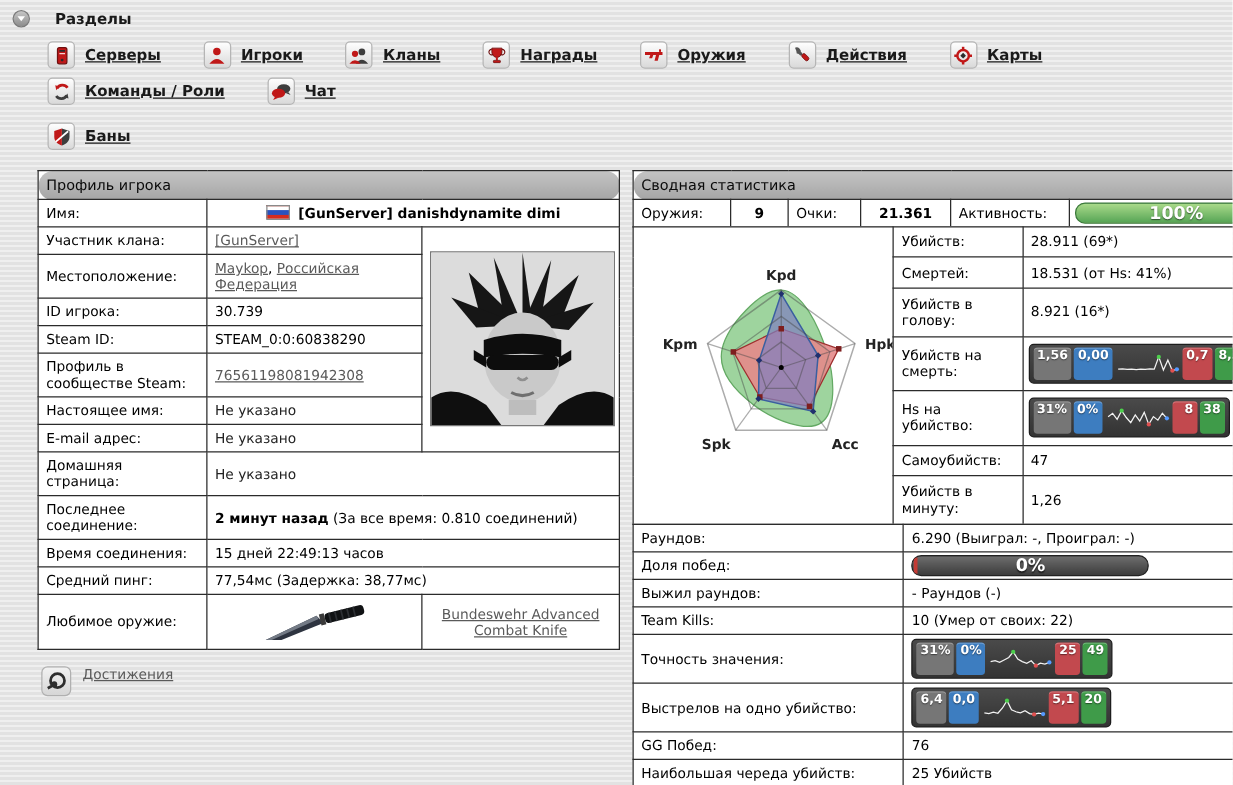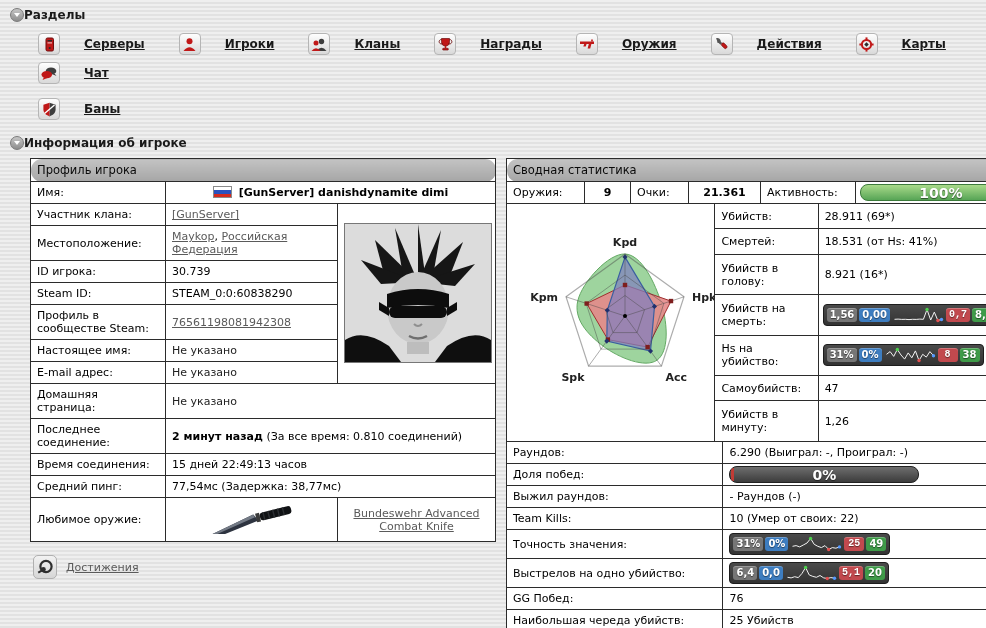--- a/index.html
+++ b/index.html
@@ -4,28 +4,28 @@
 <style>
   html,body{margin:0;padding:0;}
   body{
     width:986px;height:628px;overflow:hidden;
     background:repeating-linear-gradient(#efefef 0 2px,#e2e2e2 2px 4px);
     font-family:"DejaVu Sans","Liberation Sans",sans-serif;
     font-size:11px;color:#000;
   }
   .page{padding:6px 0 0 8px;}
   
-  .section-header{display:flex;align-items:center;gap:0;font-weight:bold;font-size:12px;color:#1a1a1a;margin:2px 0 2px 2px;}
+  .section-header{display:flex;align-items:center;gap:20px;font-weight:bold;font-size:12px;color:#1a1a1a;margin:2px 0 2px 2px;}
   .collapse-btn{width:14px;height:14px;border-radius:50%;background:linear-gradient(#c6c6c6,#8d8d8d);border:1px solid #7a7a7a;display:inline-flex;align-items:center;justify-content:center;box-sizing:border-box;}
   .collapse-btn i{display:block;width:0;height:0;border-left:3.5px solid transparent;border-right:3.5px solid transparent;border-top:4.5px solid #fff;}
   
   .nav{display:flex;flex-wrap:wrap;column-gap:34px;row-gap:7px;margin:11px 0 16px 30px;width:920px;}
   .nav-item{display:flex;align-items:center;gap:8px;cursor:pointer;}
   .nav-icon{width:22px;height:22px;background:linear-gradient(#fefefe,#d9d9d9);border:1px solid #b5b5b5;border-radius:4px;display:inline-flex;align-items:center;justify-content:center;box-sizing:border-box;}
-  .nav-label{font-weight:bold;font-size:12px;color:#1a1a1a;text-decoration:underline;margin-left:16px;}
+  .nav-label{font-weight:bold;font-size:12px;color:#1a1a1a;text-decoration:underline;}
   .nav-break{width:100%;height:0;}
   
   .panels{display:flex;align-items:flex-start;gap:10px;margin:8px 0 0 22px;}
   table.panel{border-collapse:collapse;background:#fff;table-layout:fixed;}
   table.panel td{border:1px solid #2b2b2b;padding:4px 6px;vertical-align:middle;overflow:hidden;}
   td.panel-title{background:linear-gradient(#c3c3c3,#a6a6a6);padding:5px 7px;font-size:11.5px;color:#0a0a0a;border-radius:11px;}
   .lnk{color:#5a5a5a;text-decoration:underline;cursor:pointer;}
   .muted-italic{color:#222;}
   .bold{font-weight:bold;}
   .center{text-align:center;}
@@ -33,27 +33,27 @@
   .avatar-cell{padding:2px;text-align:center;}
   .avatar-frame{display:inline-block;border:1px solid #777;line-height:0;}
   
   .hbar{position:relative;width:162px;height:17px;border-radius:8px;box-sizing:border-box;display:flex;align-items:center;justify-content:center;}
   .hbar.green{background:linear-gradient(#a9da8a,#57a556);border:1px solid #3c7a3b;}
   .hbar.dark{background:linear-gradient(#6e6e6e,#3c3c3c);border:1px solid #222;}
   .hbar .bar-label{font-weight:bold;color:#fff;font-size:14px;text-shadow:0 1px 1px rgba(0,0,0,.55);}
   .hbar .sliver{position:absolute;left:1px;top:1px;bottom:1px;width:3px;background:#c23b35;border-radius:3px 0 0 3px;}
   
   .spark-widget{display:inline-flex;align-items:center;gap:2px;background:linear-gradient(#4a4a4a,#333);border:1px solid #1d1d1d;border-radius:4px;padding:2px 3px;}
-  .badge{display:inline-block;min-width:14px;padding:0 3px;height:14px;line-height:14px;border-radius:3px;color:#fff;font-size:10px;font-weight:bold;text-align:center;text-shadow:0 1px 1px rgba(0,0,0,.5);box-shadow:inset 0 1px 0 rgba(255,255,255,.25);}
+  .badge{display:inline-block;min-width:14px;padding:0 3px;height:26px;line-height:14px;border-radius:3px;color:#fff;font-size:10px;font-weight:bold;text-align:right;text-shadow:0 1px 1px rgba(0,0,0,.5);box-shadow:inset 0 1px 0 rgba(255,255,255,.25);}
   .badge.gray{background:#767676;}
   .badge.blue{background:#3d7dc0;}
-  .badge.red{background:#c2494e;font-family:Liberation Mono, monospace;}
+  .badge.red{background:#c2494e;}
   .badge.green{background:#3f9b49;}
   
-  .achieve-row{display:flex;align-items:center;margin:13px 0 0 3px;width:462px;}
+  .achieve-row{display:flex;margin:13px 0 0 3px;width:462px;}
   .ach-icon{width:24px;height:24px;background:linear-gradient(#f2f2f2,#d6d6d6);border:1px solid #b0b0b0;border-radius:5px;display:inline-flex;align-items:center;justify-content:center;margin-right:9px;box-sizing:border-box;}
   .note{flex:1;text-align:center;font-weight:bold;font-style:italic;font-size:11.5px;color:#111;}
   .radar-cell{padding:0;margin-left:19px;}
   .stats-stack table{margin-top:-1px;}
   .stats-stack table:first-child{margin-top:0;}
   .knife-cell{text-align:center;padding:2px;}
 </style>
 </head>
 <body>
 
@@ -137,20 +137,31 @@
             <line x1="7.5" y1="12" x2="7.5" y2="14.6" stroke="#c01818" stroke-width="2"></line>
             <line x1="0.4" y1="7.5" x2="3" y2="7.5" stroke="#c01818" stroke-width="2"></line>
             <line x1="12" y1="7.5" x2="14.6" y2="7.5" stroke="#c01818" stroke-width="2"></line>
             <rect x="5.9" y="5.9" width="3.2" height="3.2" transform="rotate(45 7.5 7.5)" fill="#2b2b2b"></rect>
           </svg>
         </span>
       <span class="nav-label">Карты</span>
     </a>
     <a class="nav-item">
       <span class="nav-icon">
+          <svg width="15" height="15" viewBox="0 0 15 15">
+            <path d="M12,4.2 A5,5 0 0 0 3.6,4.6" fill="none" stroke="#c01818" stroke-width="2.2"></path>
+            <polygon points="2.2,2.2 5.6,3.2 3,6.2" fill="#c01818"></polygon>
+            <path d="M3,10.8 A5,5 0 0 0 11.4,10.4" fill="none" stroke="#3d3d3d" stroke-width="2.2"></path>
+            <polygon points="12.8,12.8 9.4,11.8 12,8.8" fill="#3d3d3d"></polygon>
+          </svg>
+        </span>
+      <span class="nav-label">Команды / Роли</span>
+    </a>
+    <a class="nav-item">
+      <span class="nav-icon">
           <svg width="16" height="15" viewBox="0 0 16 15">
             <ellipse cx="10" cy="5" rx="5.3" ry="3.6" fill="#3d3d3d"></ellipse>
             <path d="M13.5,7.5 L15.5,10 L11.5,8.3 Z" fill="#3d3d3d"></path>
             <ellipse cx="5.8" cy="8.6" rx="5.3" ry="3.6" fill="#c01818"></ellipse>
             <path d="M3,11.3 L1.5,14 L6.3,12 Z" fill="#c01818"></path>
           </svg>
         </span>
       <span class="nav-label">Чат</span>
     </a>
     <span class="nav-break"></span>
@@ -159,26 +170,20 @@
           <svg width="15" height="15" viewBox="0 0 15 15">
             <path d="M7.5,0.8 L13.6,2.8 V7.6 C13.6,11.2 10.6,13.4 7.5,14.4 Z" fill="#3d3d3d"></path>
             <path d="M7.5,0.8 L1.4,2.8 V7.6 C1.4,11.2 4.4,13.4 7.5,14.4 Z" fill="#c01818"></path>
             <line x1="2.5" y1="11.5" x2="12.5" y2="3" stroke="#fff" stroke-width="1.4"></line>
           </svg>
         </span>
       <span class="nav-label">Баны</span>
     </a>
   </div>
 
-  <div class="section-header">
-    <span class="collapse-btn">
-        <i></i>
-      </span>
-    <span>Информация об игроке</span>
-  </div>
 
   <div class="panels">
 
     <div>
       <table class="panel" style="width:465px">
         <colgroup>
             <col style="width:135px">
             <col style="width:172px">
             <col style="width:158px">
           </colgroup>

